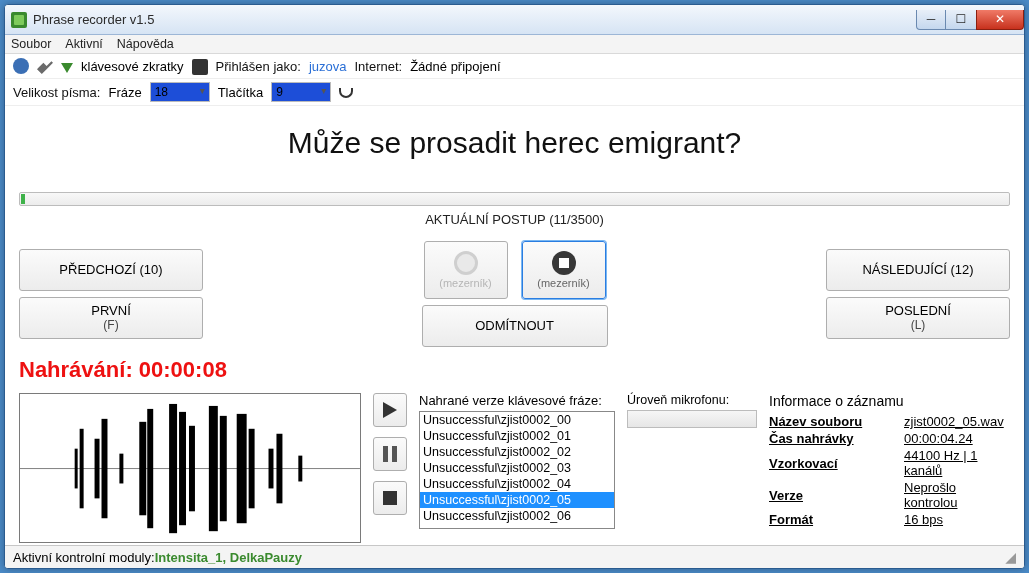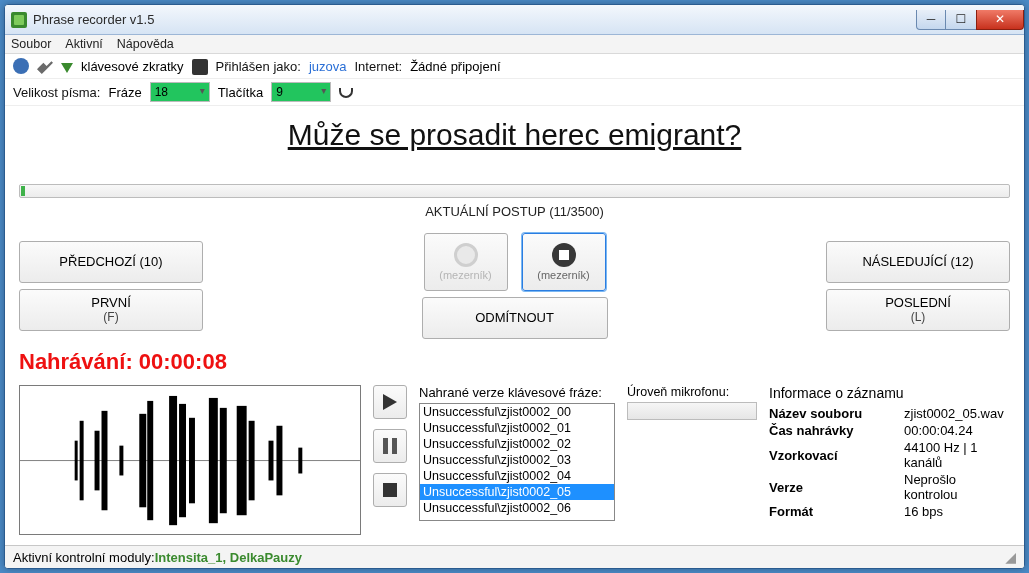--- a/index.html
+++ b/index.html
@@ -28,33 +28,33 @@
   .winbtn.close { background:linear-gradient(#f07a67,#c7311d); border-color:#8a1f10; border-radius:0 0 4px 0; color:#fff; width:48px; }
   .winbtn.max { border-left:none; border-right:none; }
 
   
   .menubar { background:#f4f4f4; border-bottom:1px solid #d9d9d9; padding:2px 6px; font-size:12.5px; display:flex; gap:14px; }
   .menubar span { color:#222; }
 
   
   .strip { display:flex; align-items:center; gap:8px; padding:3px 8px; font-size:13px; background:#fff; border-bottom:1px solid #eee; }
   .strip .lbl { color:#111; }
-  .select { border:1px solid #bbb; background:#22c55e; height:20px; font-size:12px; padding:0 36px 0 4px; position:relative; display:inline-flex; align-items:center; }
+  .select { border:1px solid #bbb; background:#1d4ed8; height:20px; font-size:12px; padding:0 36px 0 4px; position:relative; display:inline-flex; align-items:center; }
   .select::after { content:"▾"; position:absolute; right:4px; top:2px; font-size:10px; color:#555; }
   .strip .ico { width:16px; height:16px; display:inline-block; }
   .ico-user { background:#3b6fb5; border-radius:50%; }
   .ico-wrench { background:#6b6b6b; clip-path: polygon(10% 60%, 40% 30%, 60% 50%, 90% 20%, 100% 30%, 60% 70%, 30% 100%, 0 70%); }
   .ico-down { width:0;height:0;border-left:6px solid transparent;border-right:6px solid transparent;border-top:10px solid #3a8a2e; display:inline-block; margin-top:3px;}
   .ico-kb { background:#333; width:18px; height:12px; border-radius:2px; margin-top:2px; }
   .ico-hp { width:14px; height:10px; border:2px solid #333; border-top:none; border-radius:0 0 8px 8px; margin-top:2px; }
   .link { color:#2a6fd6; }
 
   
   .content { flex:1; padding:0 14px 4px; display:flex; flex-direction:column; overflow:hidden; }
-  .prompt { text-align:center; font-size:30px; color:#111; margin:12px 0 32px;text-decoration:underline; }
+  .prompt { text-align:center; font-size:30px; color:#111; margin:20px 0 32px; }
   .progressbar { height:14px; border:1px solid #bcbcbc; border-radius:2px; background:linear-gradient(#f8f8f8,#ececec); position:relative; margin-bottom:6px;}
   .progressbar .fill { position:absolute; left:1px; top:1px; bottom:1px; width:4px; background:#3fb24a; }
   .progresslbl { text-align:center; font-size:13px; color:#222; margin-bottom:14px; }
 
   
   .row1 { display:flex; justify-content:space-between; align-items:center; margin-bottom:4px;}
   .navcol { display:flex; flex-direction:column; gap:6px; width:184px; }
   .bigbtn { height:42px; border:1px solid #aeaeae; background:linear-gradient(#fbfbfb,#ececec); border-radius:3px; font-size:13px; display:flex; flex-direction:column; align-items:center; justify-content:center; line-height:1.15; cursor:pointer;}
   .bigbtn .sub { font-size:12px; color:#444; }
   .centercol { display:flex; flex-direction:column; align-items:center; gap:6px; }
@@ -81,21 +81,21 @@
   .listlbl { font-size:13px; margin-bottom:3px; }
   .listbox { border:1px solid #888; height:118px; overflow:hidden; font-size:12.5px; background:#fff; }
   .listbox div { padding:1px 3px; white-space:nowrap;}
   .listbox .sel { background:#1e90ff; color:#fff; }
   .miccol { width:130px; display:flex; flex-direction:column; justify-content:flex-start; padding-bottom:6px;}
   .miclabel { font-size:12.5px; margin-bottom:3px;}
   .micbar { height:18px; border:1px solid #bcbcbc; background:linear-gradient(#f6f6f6,#e6e6e6);}
   .infocol { flex:1; font-size:13px; }
   .infocol .title { font-size:14px; margin-bottom:4px; }
   .infocol table { border-collapse:collapse; }
-  .infocol td { padding:1px 0; }
+  .infocol td { padding:1px 0;text-decoration:underline; }
   .infocol td.k { font-weight:700; width:135px; }
 
   
   .statusbar { border-top:1px solid #c7c7c7; background:#f4f4f4; padding:3px 8px; font-size:13px; display:flex; align-items:center; }
   .statusbar .mods { color:#3a8a2e; font-weight:700; }
   .statusbar .grip { margin-left:auto; color:#999; font-size:14px; }
 </style>
 </head>
 <body>
 

